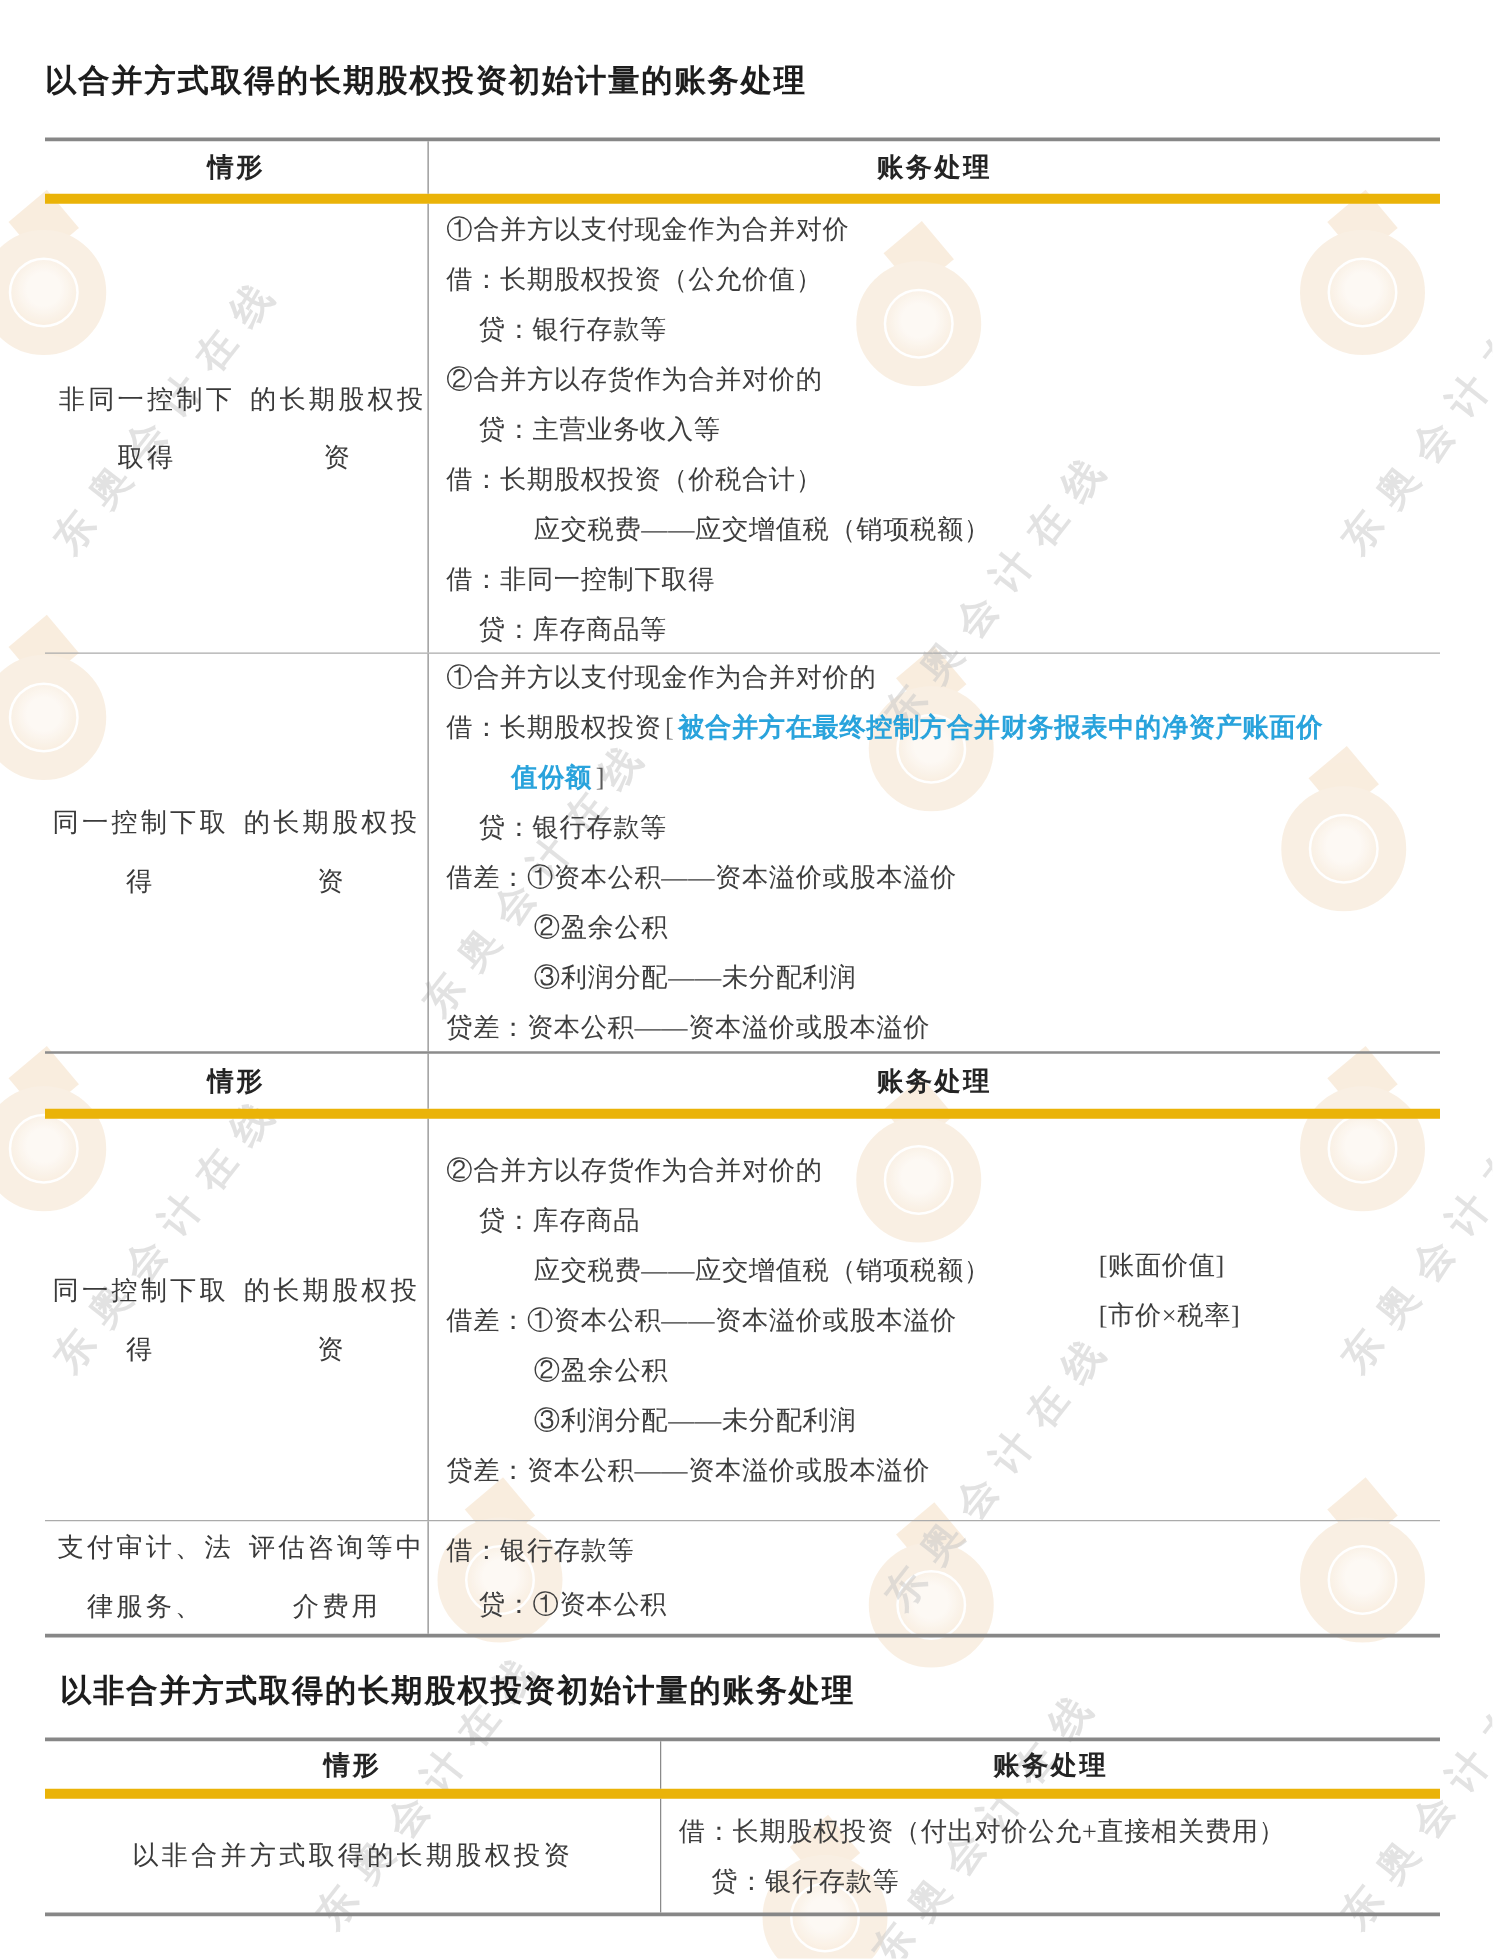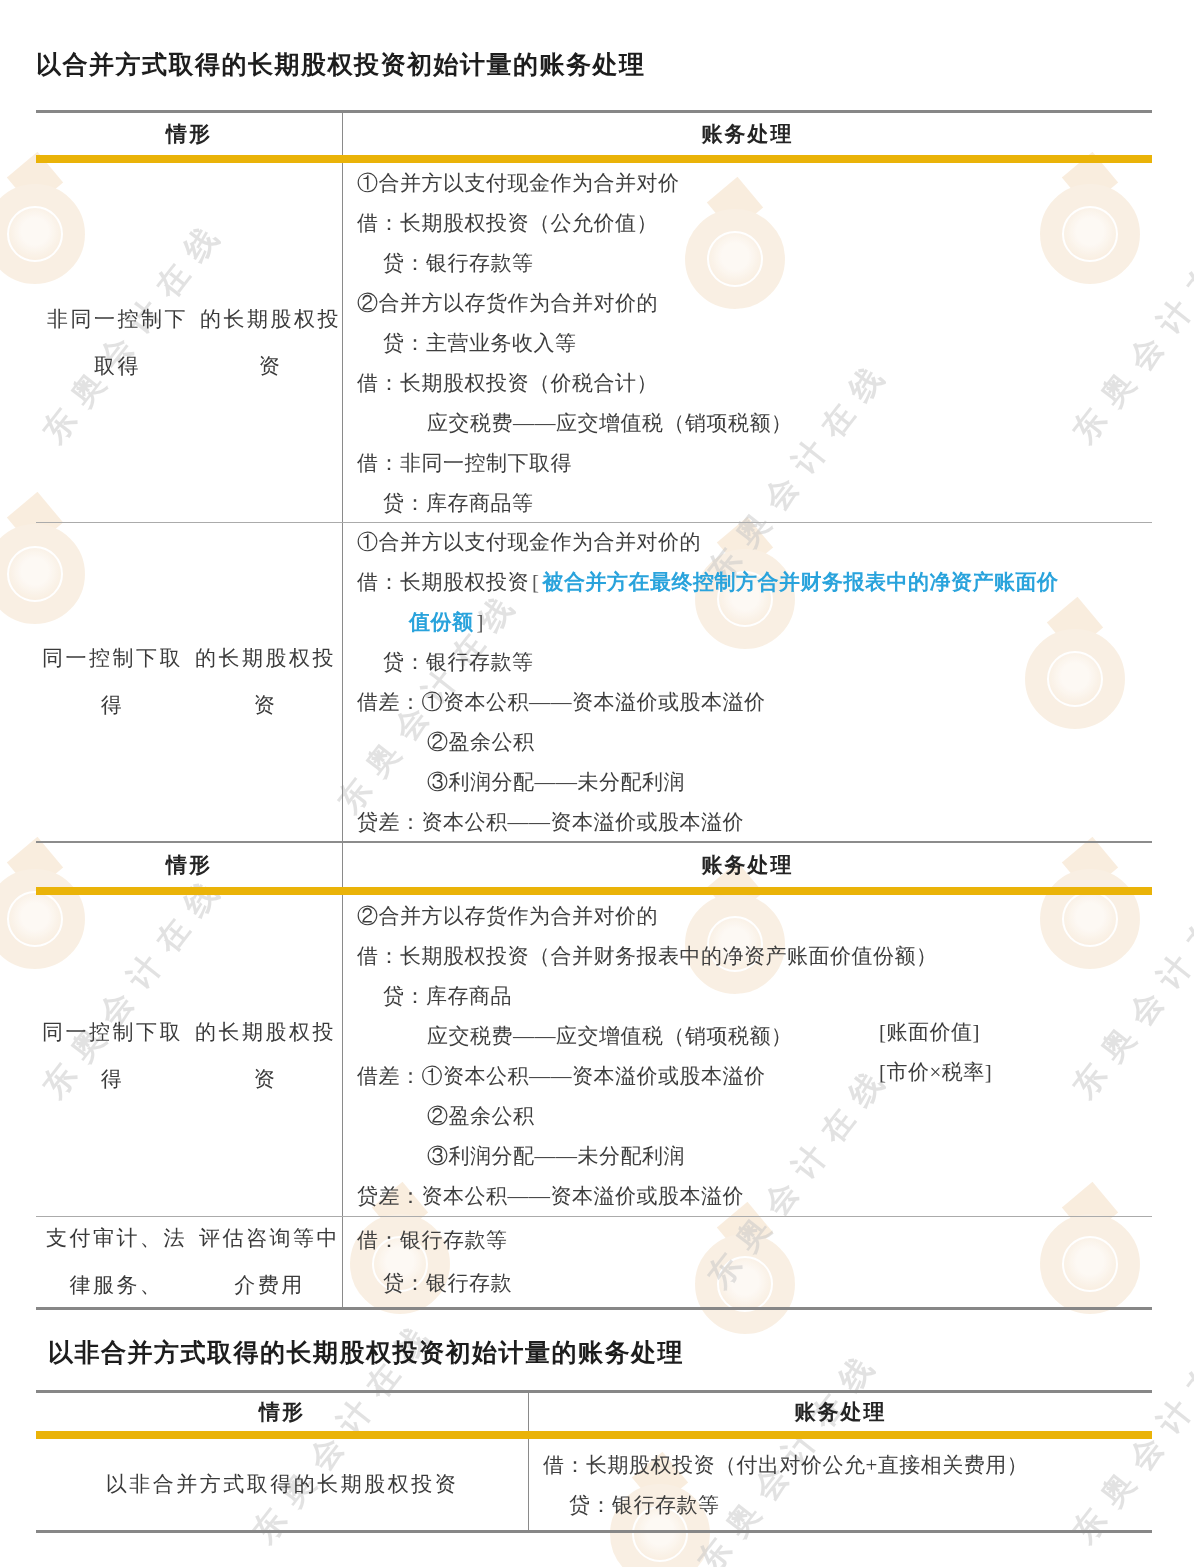--- a/index.html
+++ b/index.html
@@ -187,21 +187,20 @@
         <div class="td trtcol hdtxt">账务处理</div>
       </div>
 
       <div class="tr bb1 h322">
         <div class="td sitcol sit">
           <div>同一控制下取得</div>
           <div>的长期股权投资</div>
         </div>
         <div class="td trtcol entries">
           <div class="ln">②合并方以存货作为合并对价的</div>
-          <div class="ln">借：长期股权投资（合并财务报表中的净资产账面价值份额）</div>
           <div class="ln i1">
             <span>贷：库存商品</span>
             <span class="note">[账面价值]</span>
           </div>
           <div class="ln i3">
             <span>应交税费——应交增值税（销项税额）</span>
             <span class="note">[市价×税率]</span>
           </div>
           <div class="ln">借差：①资本公积——资本溢价或股本溢价</div>
           <div class="ln i3">②盈余公积</div>
@@ -210,21 +209,21 @@
         </div>
       </div>
 
       <div class="tr h90 wide">
         <div class="td sitcol sit">
           <div>支付审计、法律服务、</div>
           <div>评估咨询等中介费用</div>
         </div>
         <div class="td trtcol entries">
           <div class="ln">借：银行存款等</div>
-          <div class="ln i1">贷：银行存款</div>
+          <div class="ln i1">贷：①资本公积</div>
         </div>
       </div>
 
     </section>
 
     <div class="title t2">以非合并方式取得的长期股权投资初始计量的账务处理</div>
 
     <section class="tbl tbl2">
 
       <div class="tr bb2 h46">

